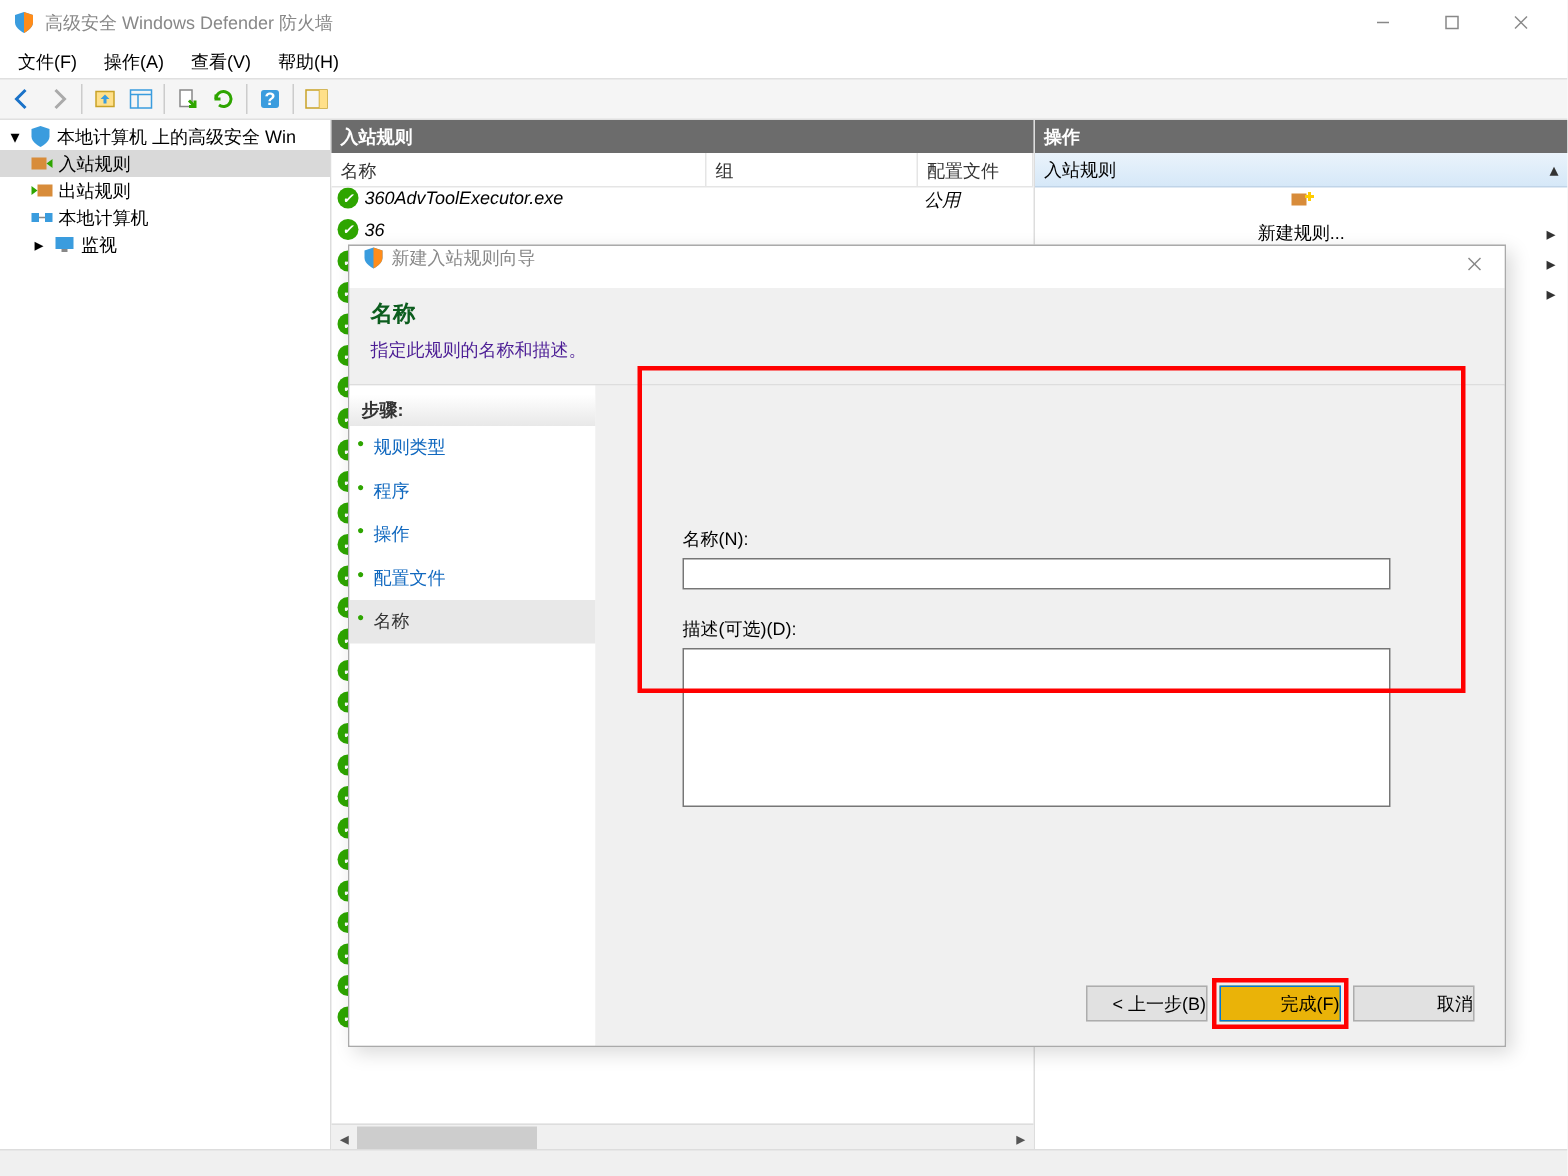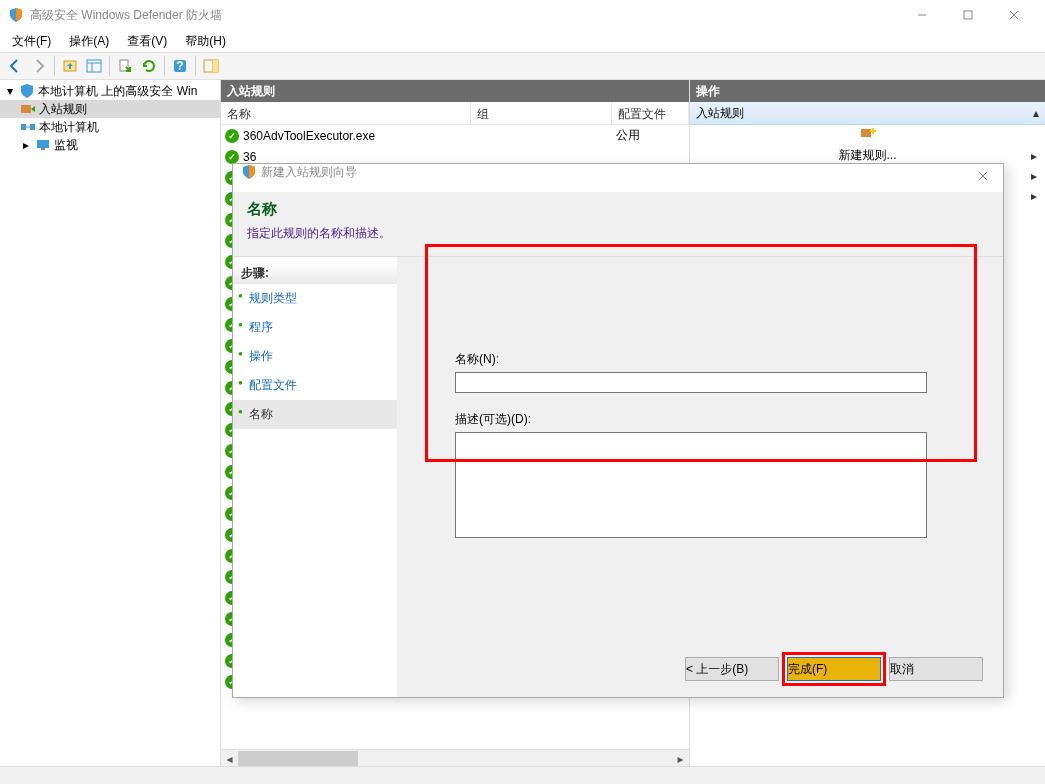--- a/index.html
+++ b/index.html
@@ -32,21 +32,21 @@
 .tree-icon { width: 16px; height: 16px; }
 
 .center-pane { flex: 1; display: flex; flex-direction: column; border-right: 1px solid #ddd; position: relative; }
 .pane-header { height: 22px; background: #6c6c6c; color: #fff; display: flex; align-items: center; padding: 0 6px; font-weight: bold; }
 .list-header { height: 23px; display: flex; border-bottom: 1px solid #e5e5e5; background: #fff; }
 .list-header .col { padding: 4px 6px; border-right: 1px solid #e5e5e5; color: #333; }
 .col-name { width: 250px; }
 .col-group { width: 141px; }
 .col-profile { flex: 1; }
 .list-body { flex: 1; overflow: hidden; }
-.list-row { height: 21px; display: flex; align-items: center; padding-left: 4px; }
+.list-row { height: 21px; display: flex; padding-left: 4px; font-style: italic; }
 .list-row .icon-check { width: 14px; height: 14px; background: #2ea500; border-radius: 50%; display: flex; align-items: center; justify-content: center; margin-right: 4px; }
 .list-row .icon-check::after { content: "✓"; color: #fff; font-size: 9px; font-weight: bold; }
 .list-row .rname { width: 232px; white-space: nowrap; overflow: hidden; }
 .list-row .rgroup { width: 141px; }
 .list-row .rprofile { flex: 1; }
 .hscroll { height: 17px; background: #f0f0f0; border-top: 1px solid #ddd; position: relative; }
 .hscroll .thumb { position: absolute; left: 17px; top: 1px; height: 15px; background: #cdcdcd; }
 .hscroll .arrow { position: absolute; top: 0; width: 17px; height: 17px; display: flex; align-items: center; justify-content: center; color: #555; }
 
 .right-pane { width: 355px; display: flex; flex-direction: column; }
@@ -71,21 +71,21 @@
 .wizard-steps .step { padding: 6px 10px 6px 16px; color: #1068bf; position: relative; }
 .wizard-steps .step::before { content: "●"; position: absolute; left: 5px; top: 7px; color: #2ea500; font-size: 8px; }
 .wizard-steps .step.current { background: #e8e8e8; color: #333; }
 .wizard-content { flex: 1; background: #f0f0f0; padding: 20px; position: relative; }
 .highlight-box { position: absolute; left: 192px; top: 80px; width: 552px; height: 218px; border: 3px solid #ff0000; pointer-events: none; }
 .form-area { margin-top: 74px; margin-left: 38px; width: 472px; }
 .form-label { margin-bottom: 4px; color: #000; }
 .form-input { width: 100%; height: 21px; border: 1px solid #767676; background: #fff; padding: 2px 4px; margin-bottom: 18px; }
 .form-textarea { width: 100%; height: 106px; border: 1px solid #767676; background: #fff; padding: 2px 4px; resize: none; }
 .wizard-buttons { position: absolute; right: 20px; bottom: 16px; display: flex; gap: 8px; align-items: center; }
-.wiz-btn { width: 94px; height: 24px; border: 1px solid #adadad; background: #e1e1e1; display: flex; align-items: center; justify-content: flex-start; color: #000; }
+.wiz-btn { width: 81px; height: 24px; border: 1px solid #adadad; background: #e1e1e1; display: flex; align-items: center; justify-content: flex-end; color: #000; }
 .wiz-btn.primary-highlight { outline: 3px solid #ff0000; outline-offset: 2px; background: #eab308; border: 1px solid #0078d7; }
 
 
 .bottom-scroll { height: 18px; background: #f0f0f0; display: flex; }
 .bottom-scroll .seg { border-top: 1px solid #ddd; position: relative; }
 
 
 .shield-icon { display: inline-block; }
 </style>
 </head>
@@ -191,20 +191,27 @@
             <path d="M8 1 L14 3 V8 C14 12 8 15 8 15 C8 15 2 12 2 8 V3 Z" fill="#3a9cde"></path>
           </svg></span>
       <span>本地计算机 上的高级安全 Win</span>
     </div>
     <div class="tree-row level1 selected">
       <span class="tree-icon"><svg viewBox="0 0 16 16" width="16" height="16">
             <rect x="1" y="4" width="10" height="8" fill="#d88c3a"></rect>
             <path d="M11 8 L15 5 V11 Z" fill="#2ea500"></path>
           </svg></span>
       <span>入站规则</span>
+    </div>
+    <div class="tree-row level1">
+      <span class="tree-icon"><svg viewBox="0 0 16 16" width="16" height="16">
+            <rect x="5" y="4" width="10" height="8" fill="#d88c3a"></rect>
+            <path d="M5 8 L1 5 V11 Z" fill="#2ea500"></path>
+          </svg></span>
+      <span>出站规则</span>
     </div>
     <div class="tree-row level1">
       <span class="tree-icon"><svg viewBox="0 0 16 16" width="16" height="16">
             <rect x="1" y="5" width="5" height="6" fill="#3a9cde"></rect>
             <rect x="10" y="5" width="5" height="6" fill="#3a9cde"></rect>
             <line x1="6" y1="8" x2="10" y2="8" stroke="#888"></line>
           </svg></span>
       <span>本地计算机</span>
     </div>
     <div class="tree-row level1">

